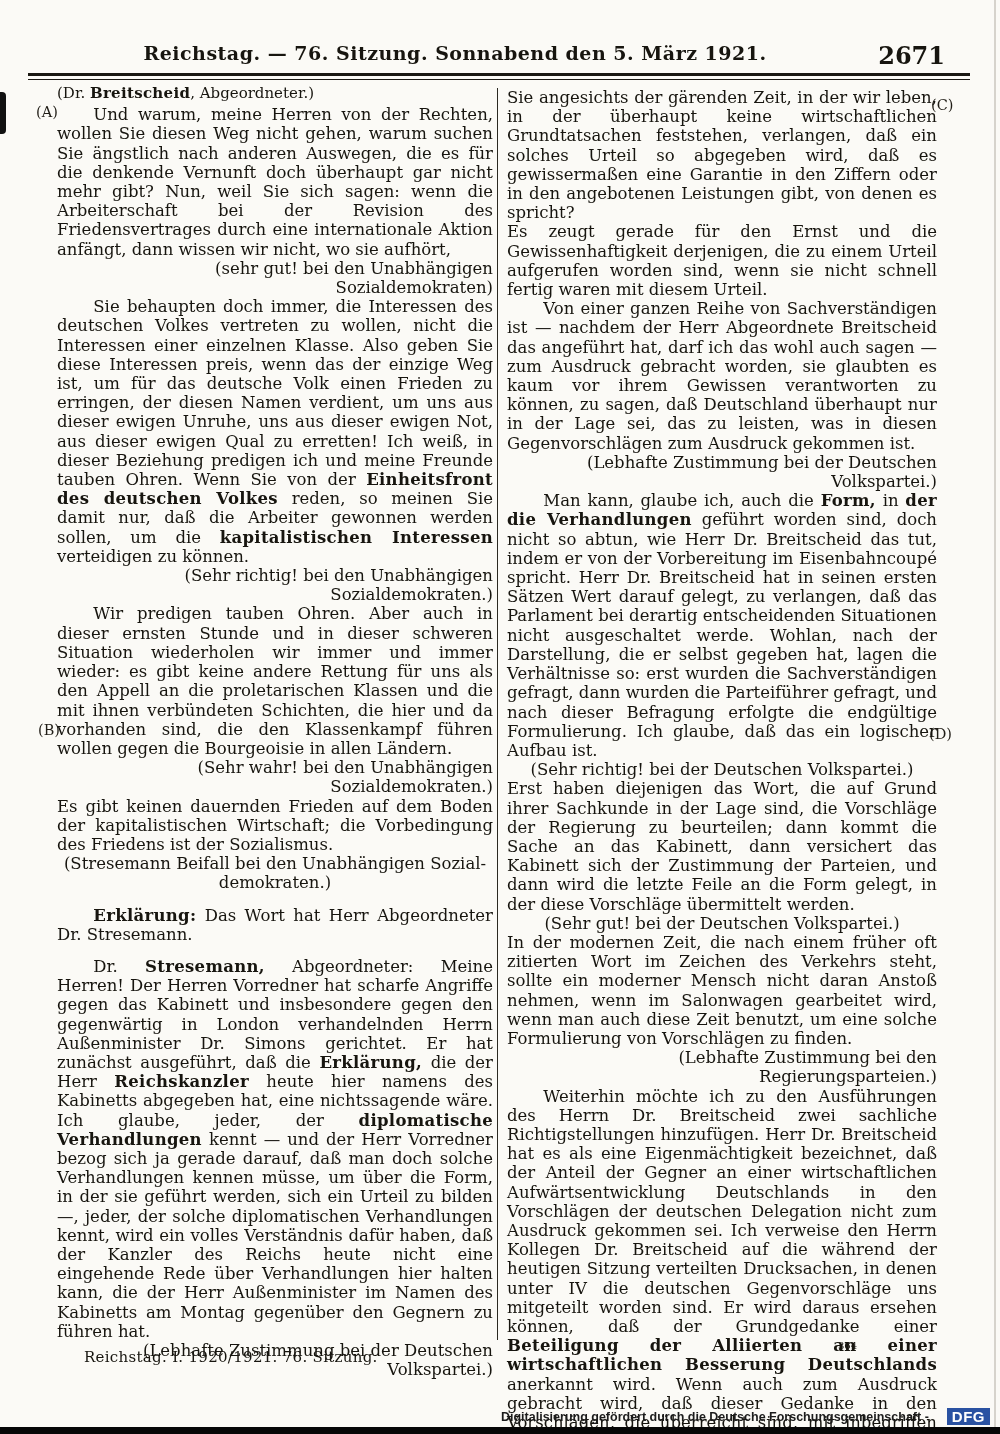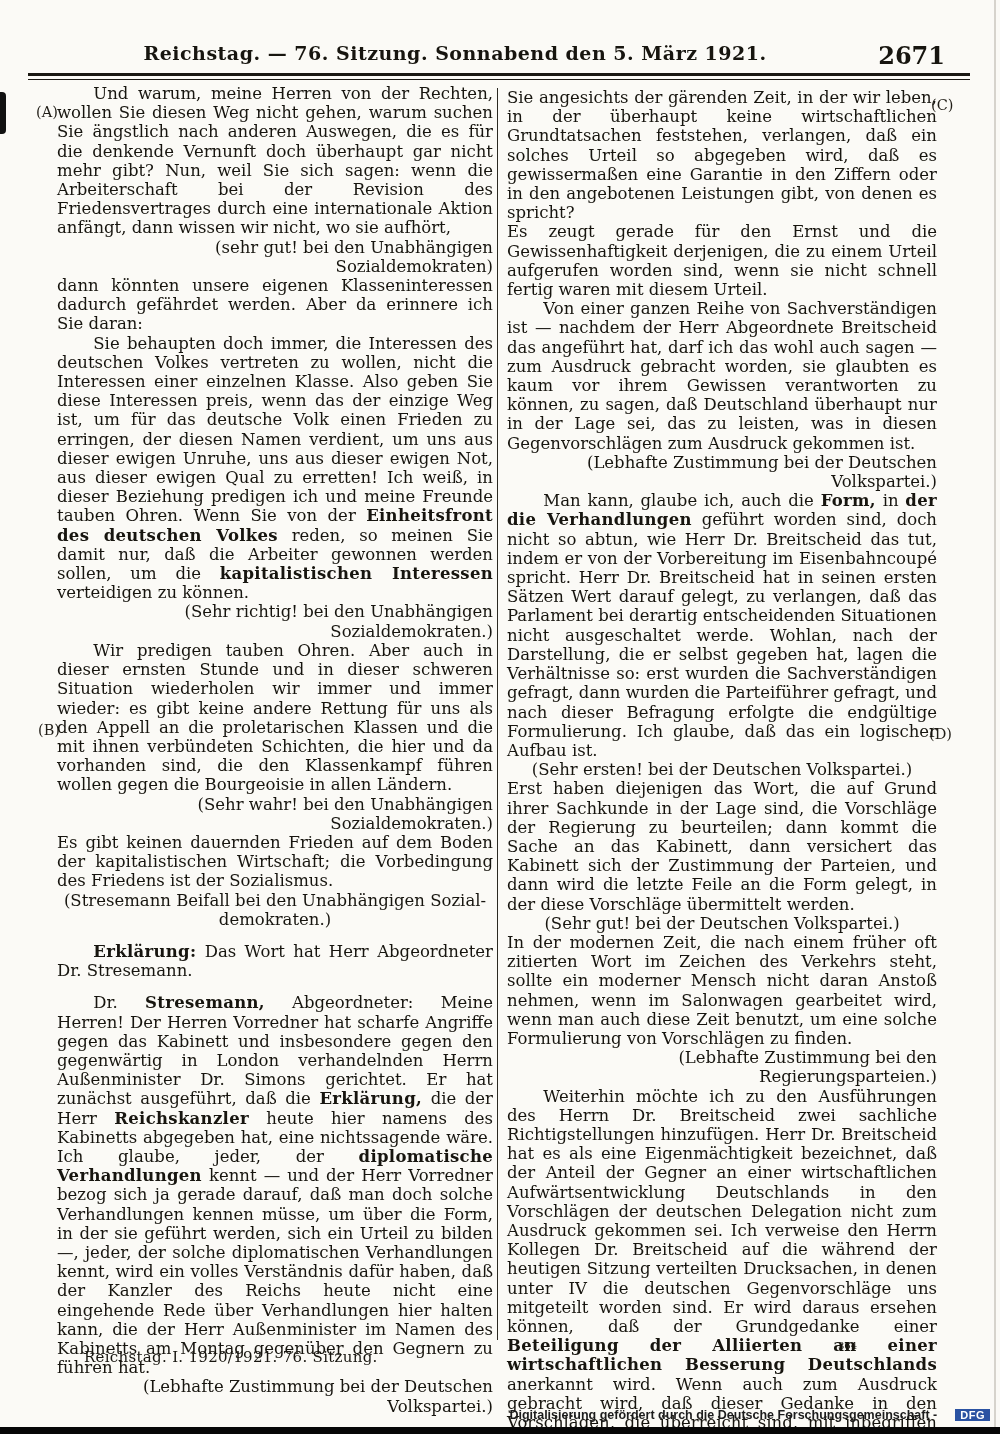--- a/index.html
+++ b/index.html
@@ -49,21 +49,21 @@
   .foot-left{position:absolute;left:84px;top:1348px;font-size:15px;letter-spacing:.3px;}
   .page-mark{position:absolute;left:838px;top:1340px;font-size:10px;}
   .dfg-line{
     position:absolute;right:10px;top:1408px;
     font-family:Liberation Sans, sans-serif;
     font-size:12.5px;font-weight:bold;color:#1c1c1c;
     display:flex;align-items:center;gap:18px;
   }
   .dfg-badge{
     display:inline-block;background:#2a52a2;color:#ffffff;
-    font-size:11px;font-weight:bold;padding:0 5px;
+    font-size:15px;font-weight:bold;padding:0 5px;
     letter-spacing:.5px;
   }
   
   .scan-bottom{position:absolute;left:0;right:0;bottom:0;height:7px;background:#060606;}
   .scan-blot{position:absolute;left:0;top:92px;width:6px;height:42px;background:#111;border-radius:0 4px 4px 0;}
   .scan-edge{position:absolute;right:4px;top:0;bottom:7px;width:2px;background:#d6d3cc;}
 </style>
 </head>
 <body>
 
@@ -76,40 +76,40 @@
   <div class="rule rule-thin"></div>
 
   <div class="divider"></div>
 
   <div class="marker marker-a">(A)</div>
   <div class="marker marker-b">(B)</div>
   <div class="marker marker-c">(C)</div>
   <div class="marker marker-d">(D)</div>
 
   <div id="col-left" class="col col-left">
+      <p class="para speaker"><span>(Dr. </span><span class="b">Breitscheid</span><span>, Abgeordneter.)</span></p>
       <p class="para"><span>Und warum, meine Herren von der Rechten, wollen Sie diesen Weg nicht gehen, warum suchen Sie ängstlich nach anderen Auswegen, die es für die denkende Vernunft doch überhaupt gar nicht mehr gibt? Nun, weil Sie sich sagen: wenn die Arbeiterschaft bei der Revision des Friedensvertrages durch eine internationale Aktion anfängt, dann wissen wir nicht, wo sie aufhört,</span></p>
       <p class="para note"><span>(sehr gut! bei den Unabhängigen Sozialdemokraten)</span></p>
-      <p class="para noind"><span>dann könnten unsere eigenen Klasseninteressen dadurch gefährdet werden. Aber da erinnere ich Sie daran:</span></p>
       <p class="para"><span>Sie behaupten doch immer, die Interessen des deutschen Volkes vertreten zu wollen, nicht die Interessen einer einzelnen Klasse. Also geben Sie diese Interessen preis, wenn das der einzige Weg ist, um für das deutsche Volk einen Frieden zu erringen, der diesen Namen verdient, um uns aus dieser ewigen Unruhe, uns aus dieser ewigen Not, aus dieser ewigen Qual zu erretten! Ich weiß, in dieser Beziehung predigen ich und meine Freunde tauben Ohren. Wenn Sie von der </span><span class="b">Einheitsfront des deutschen Volkes</span><span> reden, so meinen Sie damit nur, daß die Arbeiter gewonnen werden sollen, um die </span><span class="b">kapitalistischen Interessen</span><span> verteidigen zu können.</span></p>
       <p class="para note"><span>(Sehr richtig! bei den Unabhängigen Sozialdemokraten.)</span></p>
       <p class="para"><span>Wir predigen tauben Ohren. Aber auch in dieser ernsten Stunde und in dieser schweren Situation wiederholen wir immer und immer wieder: es gibt keine andere Rettung für uns als den Appell an die proletarischen Klassen und die mit ihnen verbündeten Schichten, die hier und da vorhanden sind, die den Klassenkampf führen wollen gegen die Bourgeoisie in allen Ländern.</span></p>
       <p class="para note"><span>(Sehr wahr! bei den Unabhängigen Sozialdemokraten.)</span></p>
       <p class="para noind"><span>Es gibt keinen dauernden Frieden auf dem Boden der kapitalistischen Wirtschaft; die Vorbedingung des Friedens ist der Sozialismus.</span></p>
       <p class="para center"><span>(Stresemann Beifall bei den Unabhängigen Sozial­demokraten.)</span></p>
       <p class="para gap"><span class="b">Erklärung:</span><span> Das Wort hat Herr Abgeordneter Dr. Stresemann.</span></p>
       <p class="para gap"><span>Dr. </span><span class="b">Stresemann,</span><span> Abgeordneter: Meine Herren! Der Herren Vorredner hat scharfe Angriffe gegen das Kabinett und insbesondere gegen den gegenwärtig in London verhandelnden Herrn Außenminister Dr. Simons gerichtet. Er hat zunächst ausgeführt, daß die </span><span class="b">Erklärung,</span><span> die der Herr </span><span class="b">Reichskanzler</span><span> heute hier namens des Kabinetts abgegeben hat, eine nichtssagende wäre. Ich glaube, jeder, der </span><span class="b">diplomatische Verhandlungen</span><span> kennt — und der Herr Vorredner bezog sich ja gerade darauf, daß man doch solche Verhandlungen kennen müsse, um über die Form, in der sie geführt werden, sich ein Urteil zu bilden —, jeder, der solche diplomatischen Verhandlungen kennt, wird ein volles Verständnis dafür haben, daß der Kanzler des Reichs heute nicht eine eingehende Rede über Verhandlungen hier halten kann, die der Herr Außenminister im Namen des Kabinetts am Montag gegenüber den Gegnern zu führen hat.</span></p>
       <p class="para note"><span>(Lebhafte Zustimmung bei der Deutschen Volkspartei.)</span></p>
     </div>
   <div id="col-right" class="col col-right">
       <p class="para noind"><span>Sie angesichts der gärenden Zeit, in der wir leben, in der überhaupt keine wirtschaftlichen Grundtatsachen feststehen, verlangen, daß ein solches Urteil so abgegeben wird, daß es gewissermaßen eine Garantie in den Ziffern oder in den angebotenen Leistungen gibt, von denen es spricht?</span></p>
       <p class="para noind"><span>Es zeugt gerade für den Ernst und die Gewissenhaftigkeit derjenigen, die zu einem Urteil aufgerufen worden sind, wenn sie nicht schnell fertig waren mit diesem Urteil.</span></p>
       <p class="para"><span>Von einer ganzen Reihe von Sachverständigen ist — nachdem der Herr Abgeordnete Breitscheid das angeführt hat, darf ich das wohl auch sagen — zum Ausdruck gebracht worden, sie glaubten es kaum vor ihrem Gewissen verantworten zu können, zu sagen, daß Deutschland überhaupt nur in der Lage sei, das zu leisten, was in diesen Gegenvorschlägen zum Ausdruck gekommen ist.</span></p>
       <p class="para note"><span>(Lebhafte Zustimmung bei der Deutschen Volkspartei.)</span></p>
       <p class="para"><span>Man kann, glaube ich, auch die </span><span class="b">Form,</span><span> in </span><span class="b">der die Verhandlungen</span><span> geführt worden sind, doch nicht so abtun, wie Herr Dr. Breitscheid das tut, indem er von der Vorbereitung im Eisenbahncoupé spricht. Herr Dr. Breitscheid hat in seinen ersten Sätzen Wert darauf gelegt, zu verlangen, daß das Parlament bei derartig entscheidenden Situationen nicht ausgeschaltet werde. Wohlan, nach der Darstellung, die er selbst gegeben hat, lagen die Verhältnisse so: erst wurden die Sachverständigen gefragt, dann wurden die Parteiführer gefragt, und nach dieser Befragung erfolgte die endgültige Formulierung. Ich glaube, daß das ein logischer Aufbau ist.</span></p>
-      <p class="para center"><span>(Sehr ersten! bei der Deutschen Volkspartei.)</span></p>
+      <p class="para center"><span>(Sehr richtig! bei der Deutschen Volkspartei.)</span></p>
       <p class="para noind"><span>Erst haben diejenigen das Wort, die auf Grund ihrer Sachkunde in der Lage sind, die Vorschläge der Regierung zu beurteilen; dann kommt die Sache an das Kabinett, dann versichert das Kabinett sich der Zustimmung der Parteien, und dann wird die letzte Feile an die Form gelegt, in der diese Vorschläge übermittelt werden.</span></p>
       <p class="para center"><span>(Sehr gut! bei der Deutschen Volkspartei.)</span></p>
       <p class="para noind"><span>In der modernen Zeit, die nach einem früher oft zitierten Wort im Zeichen des Verkehrs steht, sollte ein moderner Mensch nicht daran Anstoß nehmen, wenn im Salonwagen gearbeitet wird, wenn man auch diese Zeit benutzt, um eine solche Formulierung von Vorschlägen zu finden.</span></p>
       <p class="para note"><span>(Lebhafte Zustimmung bei den Regierungsparteien.)</span></p>
       <p class="para"><span>Weiterhin möchte ich zu den Ausführungen des Herrn Dr. Breitscheid zwei sachliche Richtigstellungen hinzufügen. Herr Dr. Breitscheid hat es als eine Eigenmächtigkeit bezeichnet, daß der Anteil der Gegner an einer wirtschaftlichen Aufwärtsentwicklung Deutschlands in den Vorschlägen der deutschen Delegation nicht zum Ausdruck gekommen sei. Ich verweise den Herrn Kollegen Dr. Breitscheid auf die während der heutigen Sitzung verteilten Drucksachen, in denen unter IV die deutschen Gegenvorschläge uns mitgeteilt worden sind. Er wird daraus ersehen können, daß der Grundgedanke einer </span><span class="b">Beteiligung der Alliierten an einer wirtschaftlichen Besserung Deutsch­lands</span><span> anerkannt wird. Wenn auch zum Ausdruck gebracht wird, daß dieser Gedanke in den Vorschlägen, die überreicht sind, mit inbegriffen sei, so ist es jedenfalls nicht richtig, wenn gesagt wird, daß dieser Gedanke nicht erwähnt worden sei. Er ist hier ausdrücklich in die Debatte geworfen, und er gibt dem Gegner, wenn er daraufhin den Faden weiter spinnen will, durchaus Gelegenheit, auf dieser Grundlage mit unserer Delegation weiter zu verhandeln.</span></p>
     </div>
 
   <div class="foot-left">Reichstag.   I.   1920/1921.   76. Sitzung.</div>
   <div class="page-mark">364</div>
 

